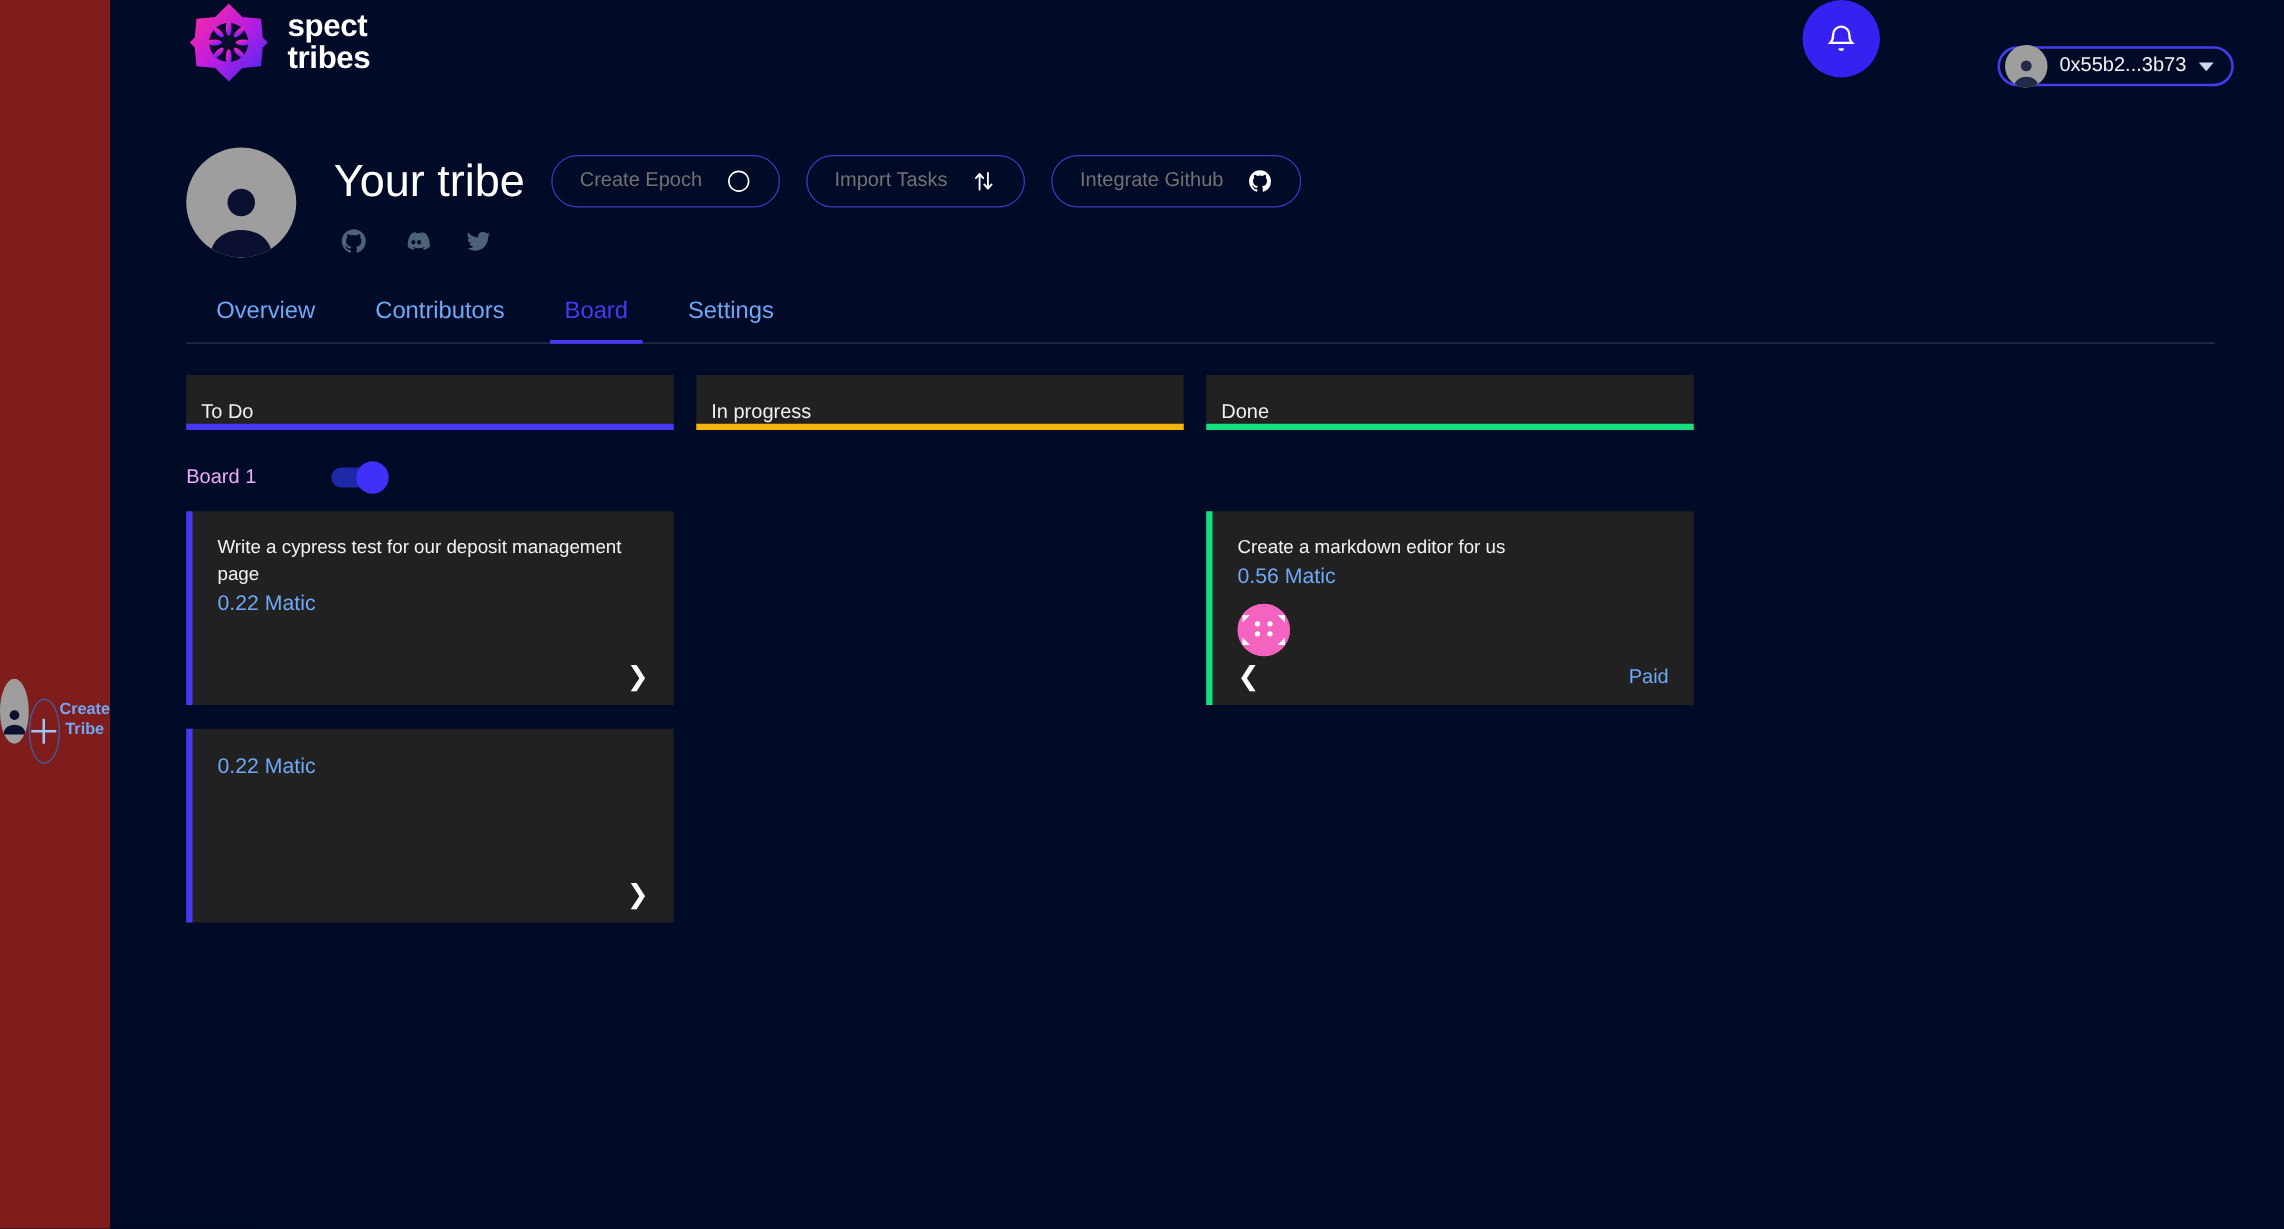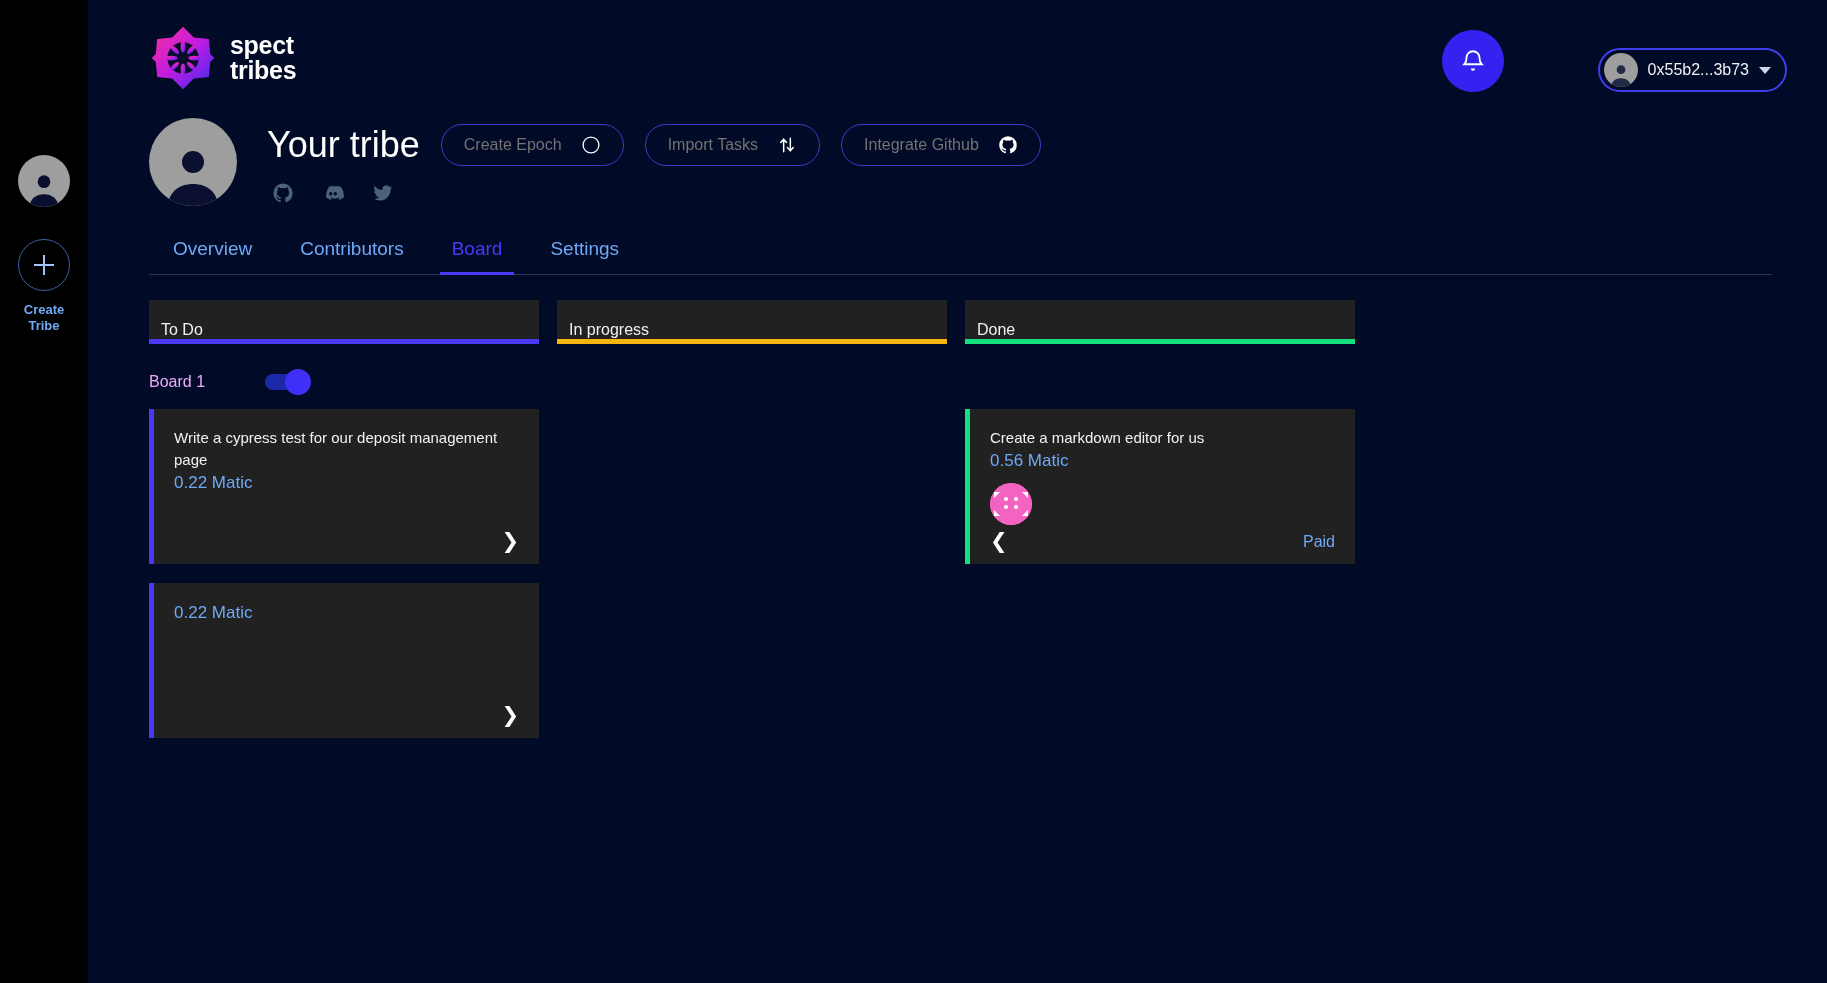--- a/index.html
+++ b/index.html
@@ -7,22 +7,22 @@
     width: 1827px; height: 983px;
     background: #010a26;
     font-family: "Liberation Sans", sans-serif;
     overflow: hidden;
   }
   .app { display: flex; width: 1827px; height: 983px; }
 
   
   .sidebar {
     width: 88px; flex: 0 0 88px;
-    background: #000000;
-    display: flex; flex-direction: column; align-items: center;
+    background: #7f1d1d;
+    display: flex; flex-direction: row; align-items: center;
     padding-top: 155px;
   }
   .side-avatar {
     width: 52px; height: 52px; border-radius: 50%;
     background: #9e9e9e;
     display: flex; align-items: flex-end; justify-content: center;
     overflow: hidden;
   }
   .side-avatar svg { width: 38px; height: 38px; display:block; }
   .create-tribe-btn {
@@ -44,45 +44,46 @@
     color: #6fa8f5; font-size: 13px; font-weight: bold;
     text-align: center; line-height: 16px; width: 70px;
   }
 
   
   .main { flex: 1; position: relative; background: #010a26; }
 
   
   .topbar {
     height: 92px;
-    display: flex; align-items: flex-end;
+    display: flex; align-items: flex-start;
     padding: 0 40px 0 61px;
   }
   .logo-wrap { display: flex; align-items: center; gap: 13px; }
   .logo-mark { width: 68px; height: 68px; }
   .logo-text {
     color: #ffffff; font-size: 25px; font-weight: bold;
     line-height: 25px; letter-spacing: -0.3px;
   }
   .spacer { flex: 1; }
   .bell-btn {
     width: 62px; height: 62px; border-radius: 50%;
     background: #3622f0;
     display: flex; align-items: center; justify-content: center;
     cursor: pointer; border: none;
   }
   .bell-btn svg { width: 26px; height: 26px; }
   .wallet-chip {
     margin-left: 94px;
-    height: 44px;
+    height: 32px;
     border: 2px solid #3f3ff0; border-radius: 24px;
     display: flex; align-items: center; gap: 10px;
     padding: 0 14px 0 4px;
     cursor: pointer;
     background: transparent;
+    margin-top: 37px;
   }
   .wallet-avatar {
     width: 34px; height: 34px; border-radius: 50%;
     background: #9e9e9e; overflow: hidden;
     display:flex; align-items:flex-end; justify-content:center;
   }
   .wallet-avatar svg { width: 26px; height: 26px; display:block; }
   .wallet-addr { color: #f2f2f2; font-size: 16px; white-space: nowrap; }
   .chev-down {
     width: 0; height: 0;

